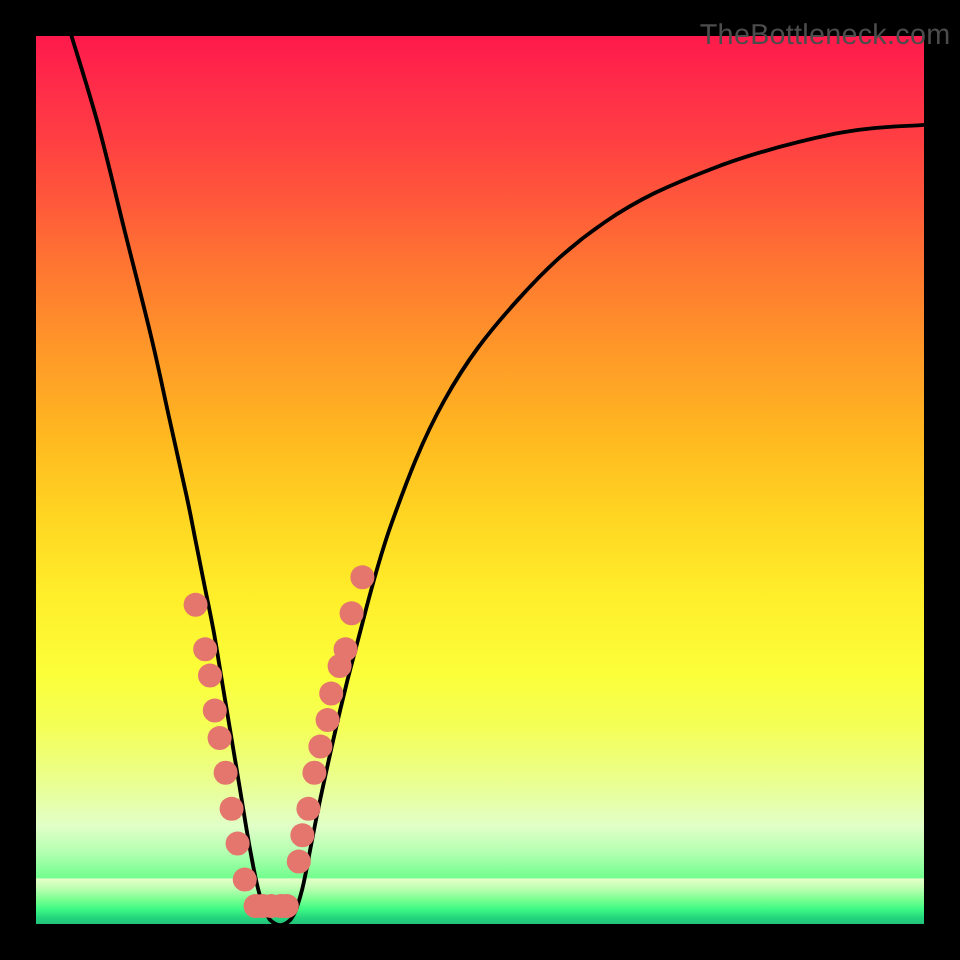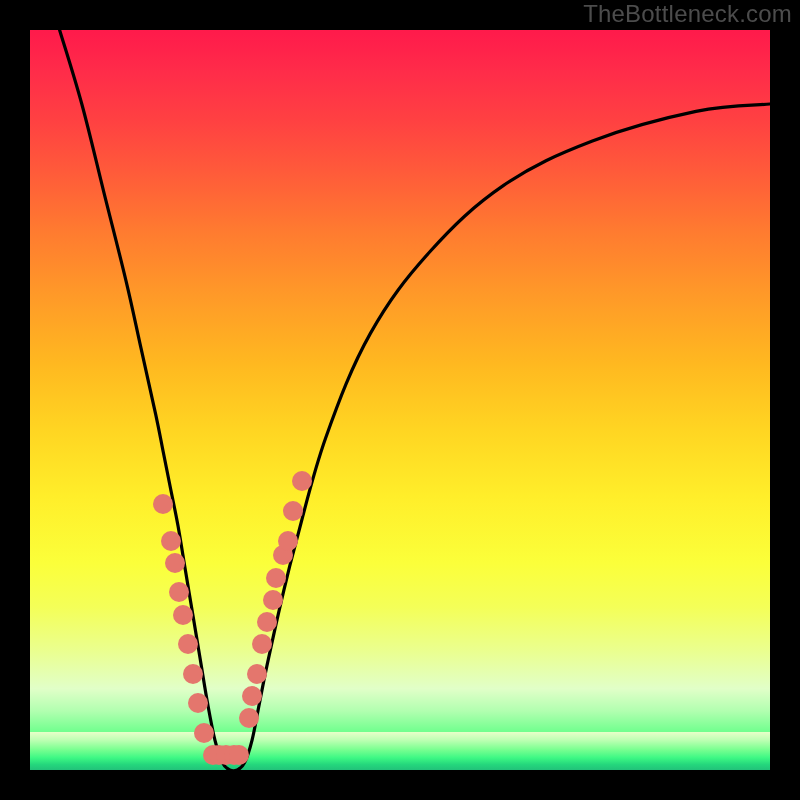--- a/index.html
+++ b/index.html
@@ -59,21 +59,21 @@
       #e8ffc9 0%,
       #bcffb2 22%,
       #7dff92 45%,
       #3df884 68%,
       #24d67c 86%,
       #22c27a 100%
     );
   }
   .watermark {
     position: absolute;
-    top: 0;
+    top: 16px;
     right: 8px;
     color: #4c4c4c;
     font-size: 24px;
     font-weight: 500;
     letter-spacing: 0.2px;
     user-select: none;
   }
   svg.curve {
     position: absolute;
     inset: 0;

